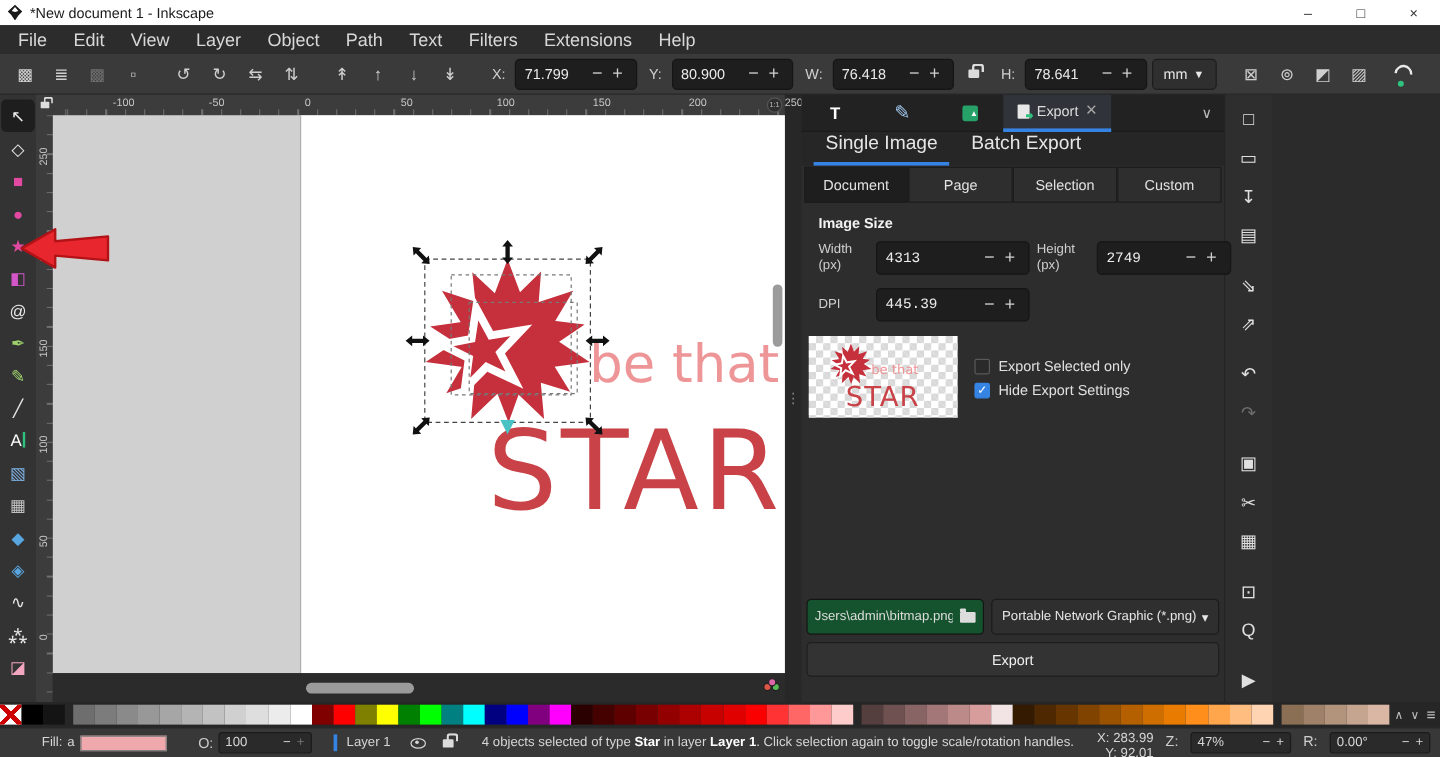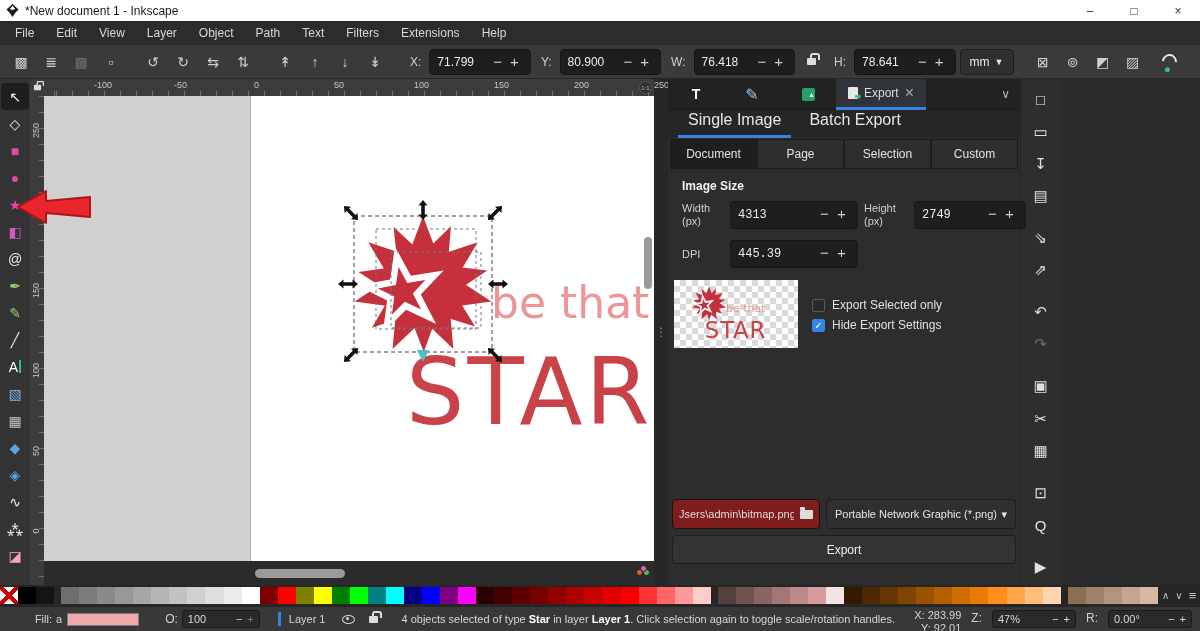--- a/index.html
+++ b/index.html
@@ -11,21 +11,21 @@
   .titlebar { position:absolute; left:0; top:0; width:1200px; height:21px; background:#ffffff;
               display:flex; align-items:center; color:#1a1a1a; font-size:12px; }
   .app-icon { margin:0 6px 0 6px; display:inline-flex; }
   .win-controls { position:absolute; right:0; top:0; height:21px; display:flex; }
   .win-btn { width:44px; height:21px; display:flex; align-items:center; justify-content:center;
              color:#333; font-size:12px; }
 
   
   .menubar { position:absolute; left:0; top:21px; width:1200px; height:24px; background:#2c2c2c;
              display:flex; align-items:center; padding-left:4px; }
-  .menu-item { color:#d8d8d8; font-size:12px; padding:0 11px; height:16px; display:flex; align-items:center; }
+  .menu-item { color:#d8d8d8; font-size:15px; padding:0 11px; height:16px; display:flex; align-items:center; }
 
   
   .toolcontrols { position:absolute; left:0; top:45px; width:1200px; height:34px; background:#3a3a3a;
                   display:flex; align-items:center; border-bottom:1px solid #262626; }
   .tc-group { display:flex; align-items:center; gap:4px; padding:0 8px; height:34px; }
   .tc-sep { width:1px; height:24px; background:#2a2a2a; }
   .icon-btn { width:26px; height:26px; display:flex; align-items:center; justify-content:center;
               color:#cfcfcf; font-size:14px; border-radius:3px; }
   .icon-btn.dim { color:#6f6f6f; }
   .tc-label { color:#cfcfcf; font-size:12px; margin:0 4px 0 6px; }
@@ -108,21 +108,21 @@
   .spin.small .val { min-width:58px; font-size:12px; }
   .prev { position:absolute; left:6px; top:201px; width:124px; height:68px; background:#fff;
           background-image:linear-gradient(45deg,#d9d9d9 25%,transparent 25%,transparent 75%,#d9d9d9 75%),
                            linear-gradient(45deg,#d9d9d9 25%,transparent 25%,transparent 75%,#d9d9d9 75%);
           background-size:12px 12px; background-position:0 0,6px 6px; overflow:hidden; }
   .chkrow { position:absolute; display:flex; align-items:center; gap:7px; }
   .chk { width:13px; height:13px; border-radius:2px; background:#2a2a2a; border:1px solid #5a5a5a; }
   .chk.checked { background:#3584e4; border-color:#3584e4; color:#fff; font-size:10px;
                  display:flex; align-items:center; justify-content:center; }
   .chklabel { color:#e0e0e0; font-size:12px; }
-  .fn-input { position:absolute; left:4px; top:420px; width:148px; height:30px; background:#7f1d1d;
+  .fn-input { position:absolute; left:4px; top:420px; width:148px; height:30px; background:#14532d;
               border:1px solid #141414; border-radius:4px; display:flex; align-items:center;
               padding:0 6px; color:#dcdcdc; font-size:11px; }
   .folder-ic { width:13px; height:9px; background:#dcdcdc; border-radius:1px; position:relative; margin-left:6px; flex:none; }
   .folder-ic:before { content:''; position:absolute; top:-3px; left:0; width:5px; height:3px;
                       background:#dcdcdc; border-radius:1px 1px 0 0; }
   .fmt-select { position:absolute; left:158px; top:420px; width:190px; height:30px; background:#2f2f2f;
                 border:1px solid #1c1c1c; border-radius:4px; display:flex; align-items:center;
                 justify-content:space-between; padding:0 8px; color:#e6e6e6; font-size:11px; }
   .export-btn { position:absolute; left:4px; top:456px; width:344px; height:29px; background:#333333;
                 border:1px solid #1e1e1e; border-radius:4px; color:#efefef; font-size:12px;

